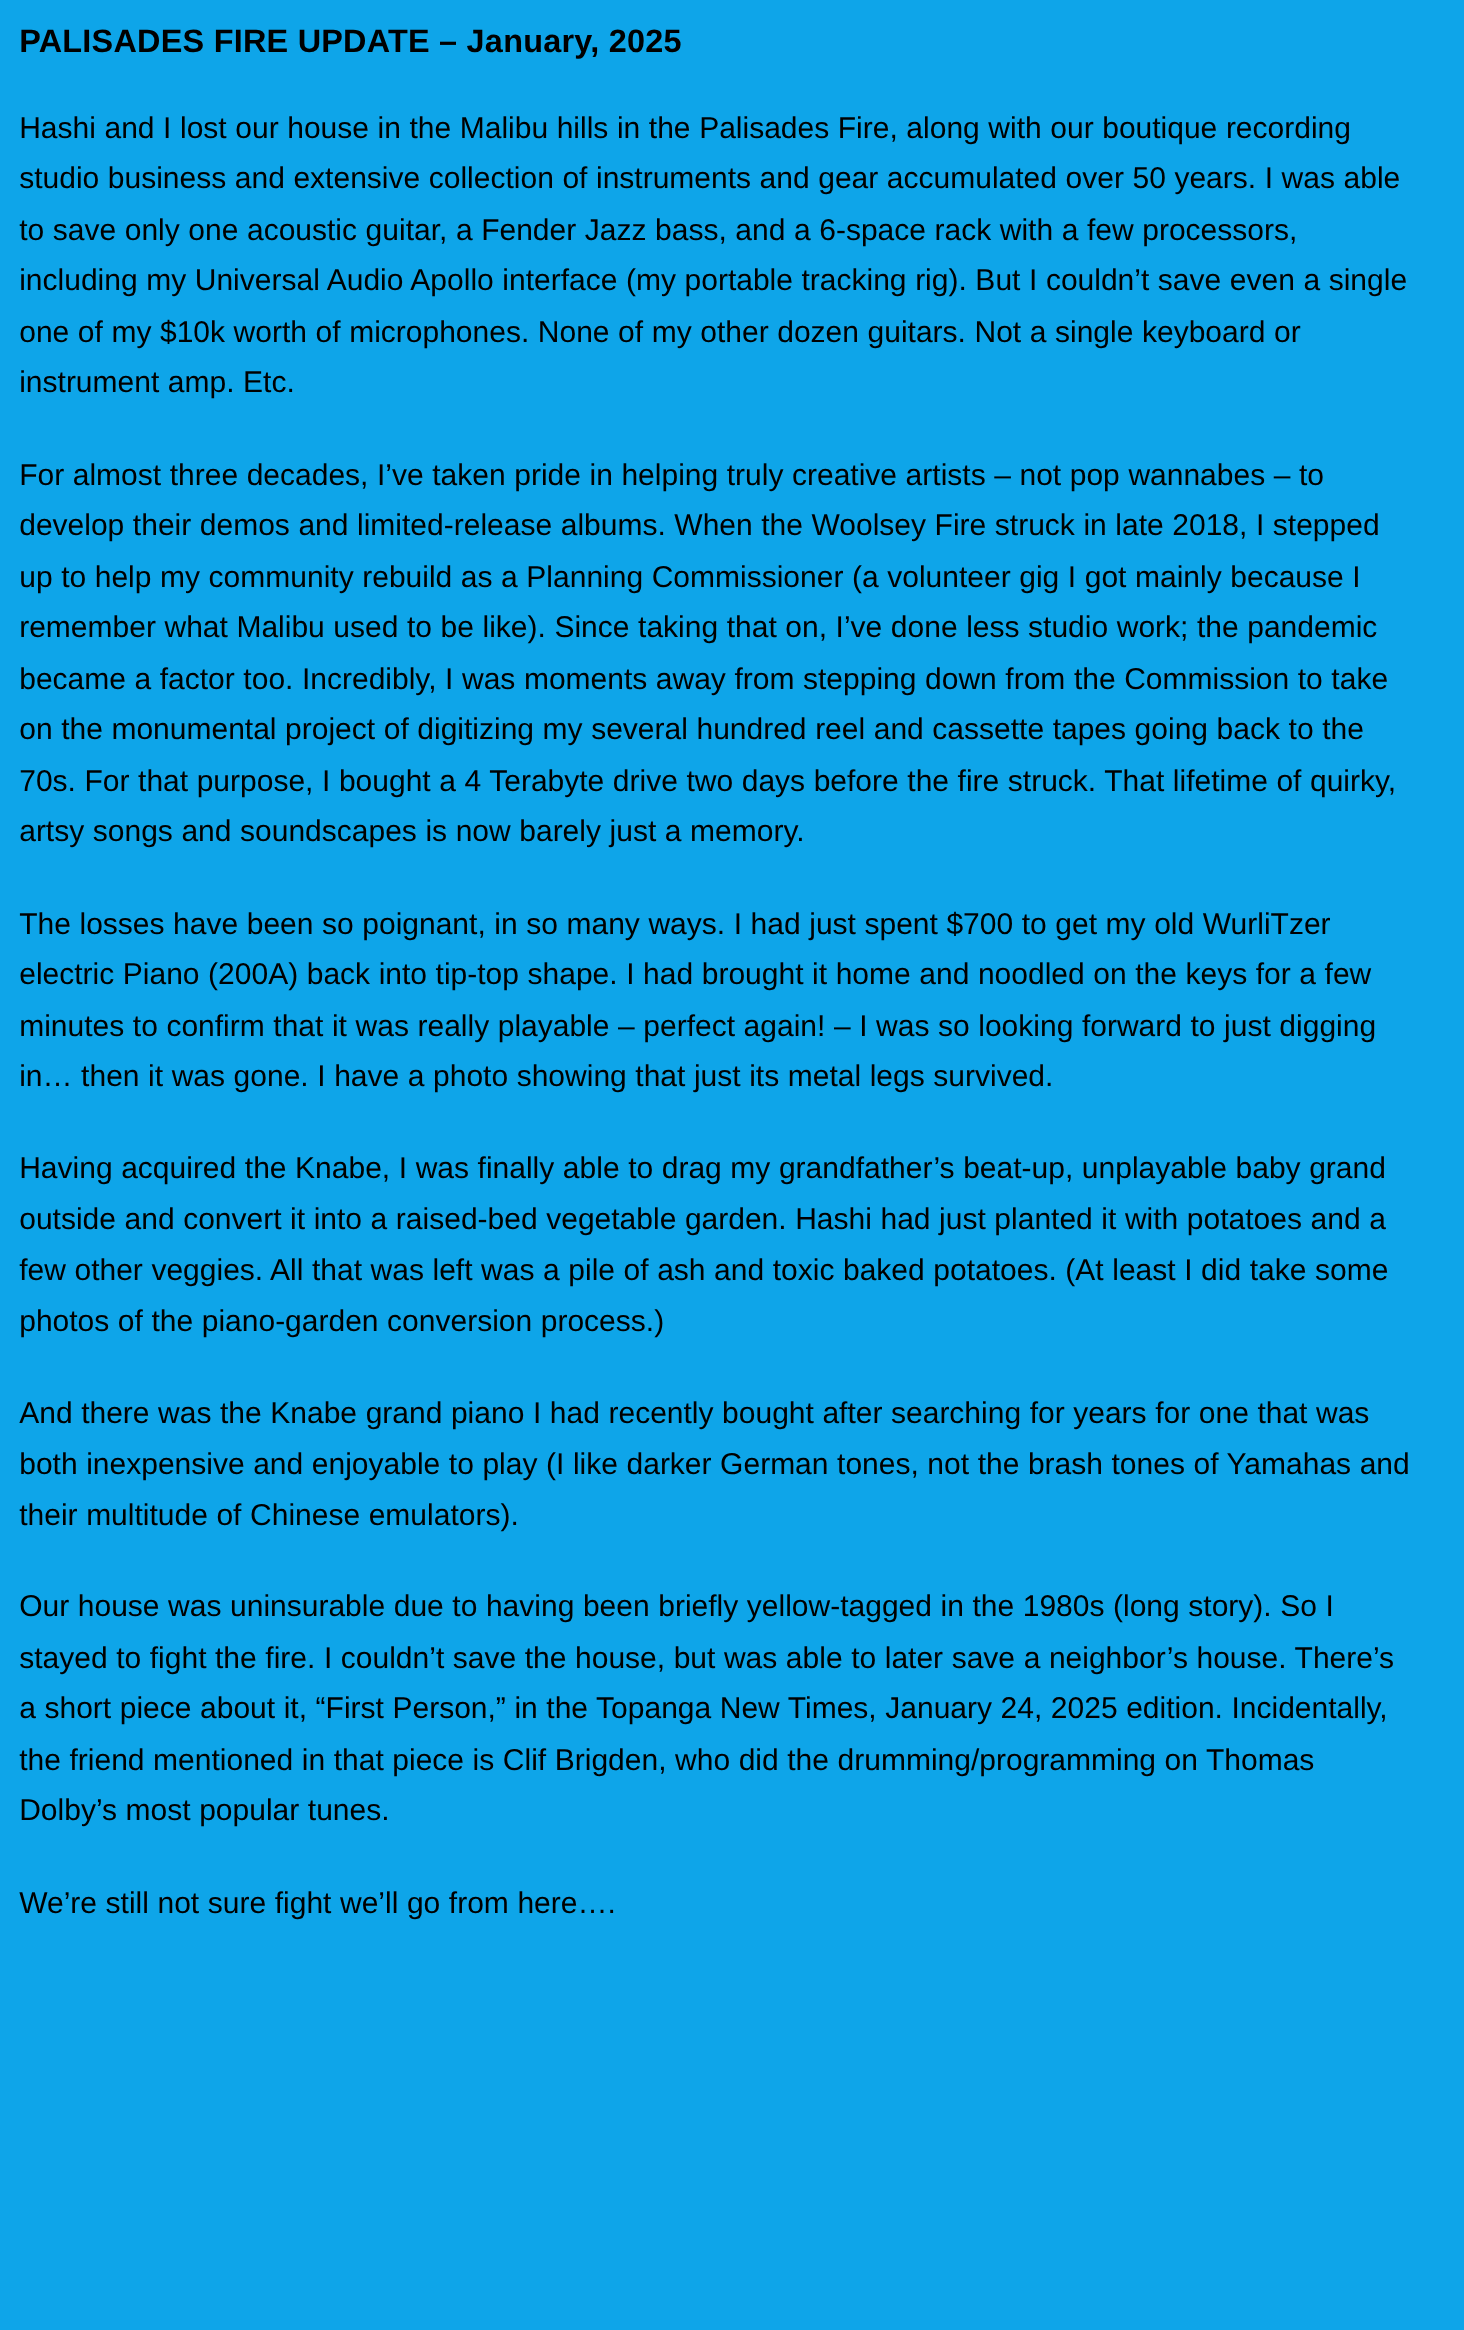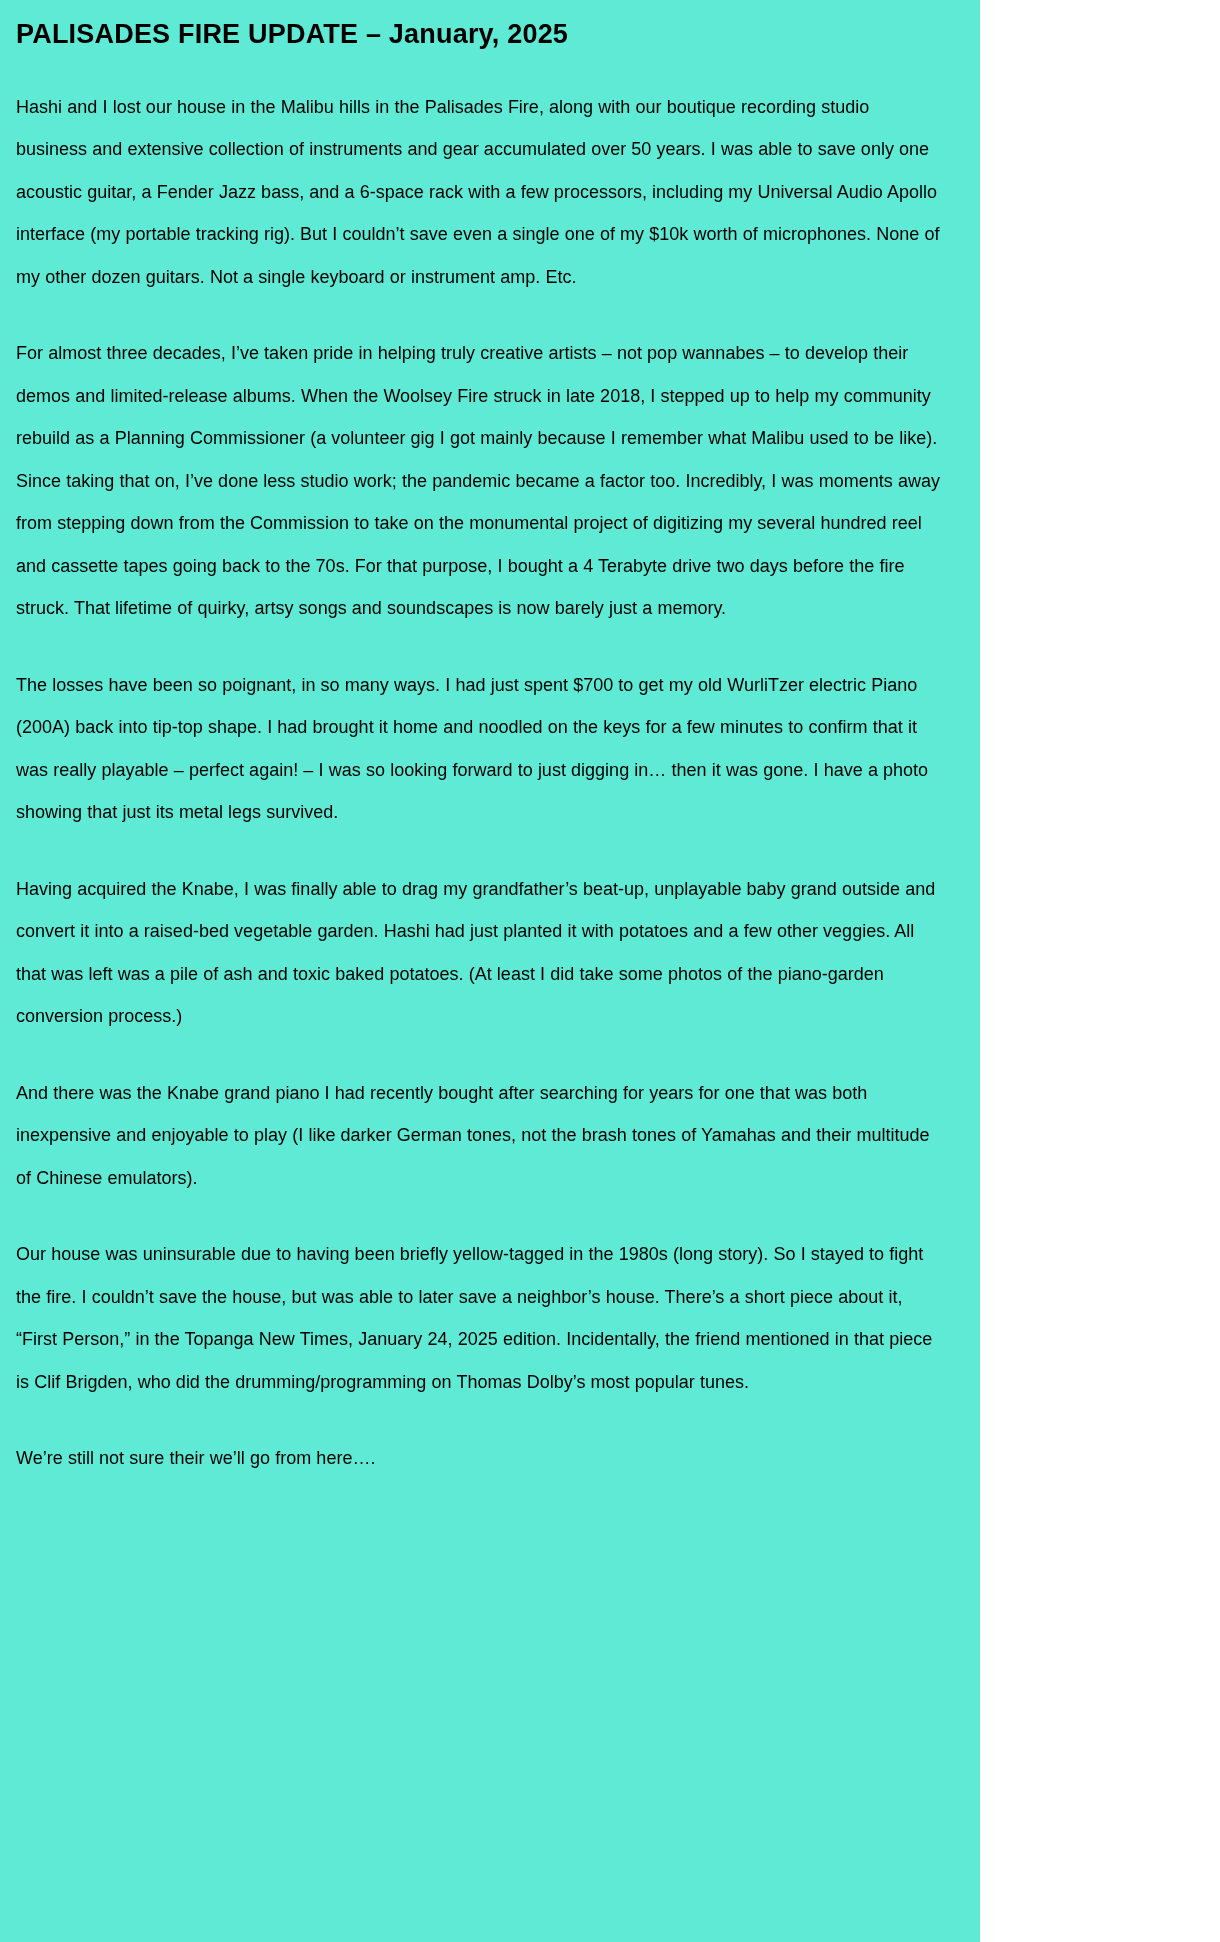--- a/index.html
+++ b/index.html
@@ -7,35 +7,35 @@
     padding: 0;
     background: #ffffff;
   }
   body {
     width: 1220px;
     min-height: 1942px;
     font-family: "Liberation Sans", sans-serif;
     color: #000000;
   }
   .page {
-    width: 980px;
+    width: 1220px;
     min-height: 1942px;
     box-sizing: border-box;
     padding: 18px 40px 30px 16px;
-    background: #5eead4;
+    background: #0ea5e9;
   }
   .doc-title {
     font-size: 27px;
     font-weight: bold;
     letter-spacing: 0.2px;
     margin: 0 0 34px 0;
     line-height: 1.25;
   }
   .paragraph {
-    font-size: 18px;
+    font-size: 25px;
     line-height: 42.5px;
     margin: 0 0 34px 0;
     text-align: left;
     max-width: 1170px;
     word-spacing: 0.2px;
   }
   .paragraph:last-child {
     margin-bottom: 0;
   }
   .spellcheck {
@@ -58,15 +58,15 @@
   <p class="paragraph">For almost three decades, I’ve taken pride in helping truly creative artists – not pop wannabes – to develop their demos and limited-release albums. When the Woolsey Fire struck in late 2018, I stepped up to help my community rebuild as a Planning Commissioner (a volunteer gig I got mainly because I remember what Malibu used to be like). Since taking that on, I’ve done less studio work; the pandemic became a factor too. Incredibly, I was moments away from stepping down from the Commission to take on the monumental project of digitizing my several hundred reel and cassette tapes going back to the 70s. For that purpose, I bought a 4 Terabyte drive two days before the fire struck. That lifetime of quirky, artsy songs and soundscapes is now barely just a memory.</p>
 
   <p class="paragraph"><span>The losses have been so poignant, in so many ways. I had just spent $700 to get my old WurliTzer electric Piano (200A) back into tip-top shape. I had brought it home and </span><span class="spellcheck">noodled</span><span> on the keys for a few minutes to confirm that it was really playable – perfect again! – I was so looking forward to just digging in… then it was gone. I have a photo showing that just its metal legs survived.</span></p>
 
   <p class="paragraph">Having acquired the Knabe, I was finally able to drag my grandfather’s beat-up, unplayable baby grand outside and convert it into a raised-bed vegetable garden. Hashi had just planted it with potatoes and a few other veggies. All that was left was a pile of ash and toxic baked potatoes. (At least I did take some photos of the piano-garden conversion process.)</p>
 
   <p class="paragraph">And there was the Knabe grand piano I had recently bought after searching for years for one that was both inexpensive and enjoyable to play (I like darker German tones, not the brash tones of Yamahas and their multitude of Chinese emulators).</p>
 
   <p class="paragraph">Our house was uninsurable due to having been briefly yellow-tagged in the 1980s (long story). So I stayed to fight the fire. I couldn’t save the house, but was able to later save a neighbor’s house. There’s a short piece about it, “First Person,” in the Topanga New Times, January 24, 2025 edition. Incidentally, the friend mentioned in that piece is Clif Brigden, who did the drumming/programming on Thomas Dolby’s most popular tunes.</p>
 
-  <p class="paragraph">We’re still not sure their we’ll go from here….</p>
+  <p class="paragraph">We’re still not sure fight we’ll go from here….</p>
 
 </div>
 
 </body></html>

